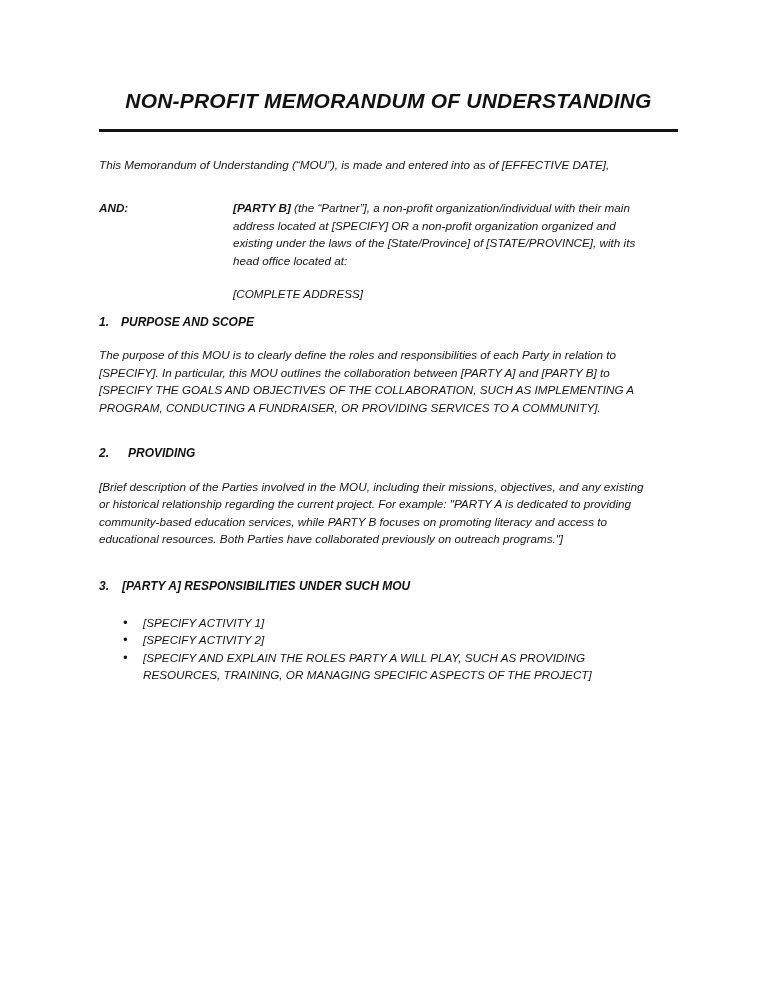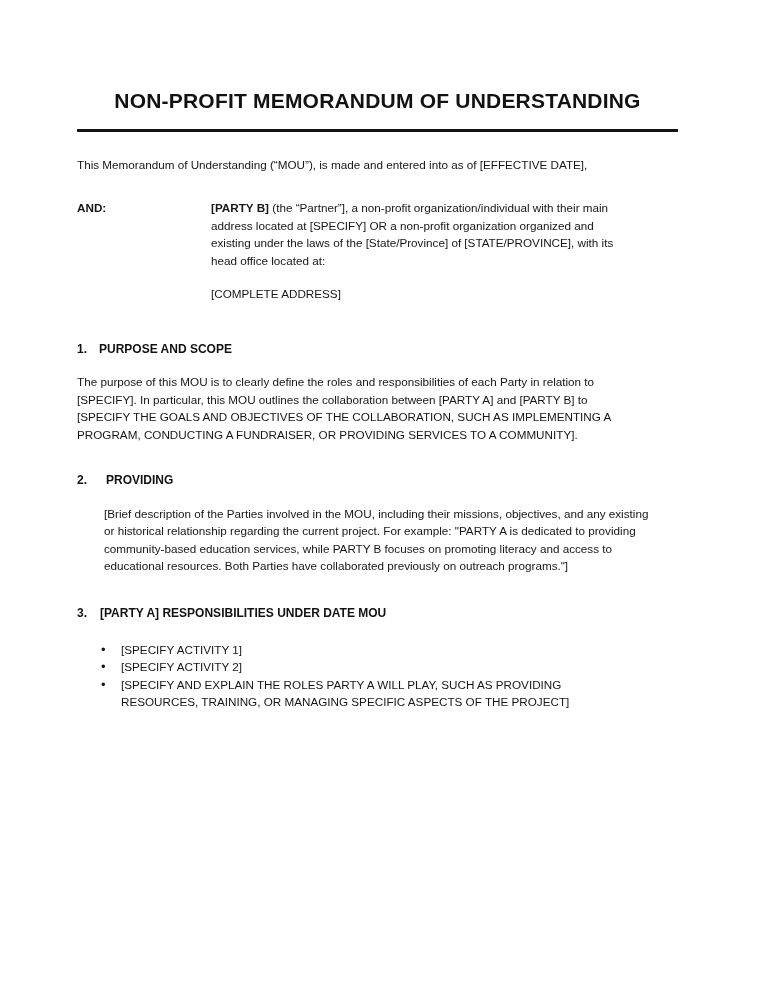--- a/index.html
+++ b/index.html
@@ -13,22 +13,23 @@
     overflow: hidden;
     font-family: "Liberation Sans", "DejaVu Sans", sans-serif;
     font-size: 11.7px;
     line-height: 17.4px;
     color: #161616;
   }
   .page {
     box-sizing: border-box;
     width: 768px;
     height: 991px;
-    padding: 90px 90px 0 77px;
+    padding: 90px 90px 0 99px;
     background: #ffffff;
+    font-style: italic;
   }
   .doc-title {
     margin: 0;
     font-size: 21px;
     line-height: 22px;
     font-weight: bold;
     text-align: center;
     letter-spacing: 0.2px;
     color: #121212;
   }
@@ -62,31 +63,31 @@
     margin-top: 16px;
   }
   .sec-heading {
     margin: 0;
     font-size: 12px;
     line-height: 15px;
     font-weight: bold;
     color: #121212;
   }
   .sec-heading .num { display: inline-block; }
-  .sec1 .sec-heading { margin-top: 40px; }
+  .sec1 .sec-heading { margin-top: 13px; }
   .sec2 .sec-heading { margin-top: 30px; }
   .sec3 .sec-heading { margin-top: 31px; }
   .num-1 { width: 22px; }
   .num-2 { width: 29px; }
   .num-3 { width: 23px; }
   .sec-para {
     margin: 16px 0 0 0;
     white-space: pre-line;
   }
-  .sec2 .sec-para { margin-top: 17px; margin-left: 27px; }
+  .sec2 .sec-para { margin-top: 17px; }
   .sec3 .sec-para { margin-top: 18px; }
   .bullet-list {
     list-style: none;
     margin: 20px 0 0 0;
     padding: 0 0 0 44px;
   }
   .bullet-list li {
     position: relative;
     white-space: pre-line;
     line-height: 17.4px;
@@ -130,21 +131,21 @@
 
   <section class="sec2">
     <h2 class="sec-heading"><span class="num num-2">2.</span><span>PROVIDING</span></h2>
     <p class="sec-para">[Brief description of the Parties involved in the MOU, including their missions, objectives, and any existing
 or historical relationship regarding the current project. For example: "PARTY A is dedicated to providing
 community-based education services, while PARTY B focuses on promoting literacy and access to
 educational resources. Both Parties have collaborated previously on outreach programs."]</p>
   </section>
 
   <section class="sec3">
-    <h2 class="sec-heading"><span class="num num-3">3.</span><span>[PARTY A] RESPONSIBILITIES UNDER DATE MOU</span></h2>
+    <h2 class="sec-heading"><span class="num num-3">3.</span><span>[PARTY A] RESPONSIBILITIES UNDER SUCH MOU</span></h2>
     <ul class="bullet-list">
       <li>[SPECIFY ACTIVITY 1]</li>
       <li>[SPECIFY ACTIVITY 2]</li>
       <li>[SPECIFY AND EXPLAIN THE ROLES PARTY A WILL PLAY, SUCH AS PROVIDING
 RESOURCES, TRAINING, OR MANAGING SPECIFIC ASPECTS OF THE PROJECT]</li>
     </ul>
   </section>
 
 </div>
 

